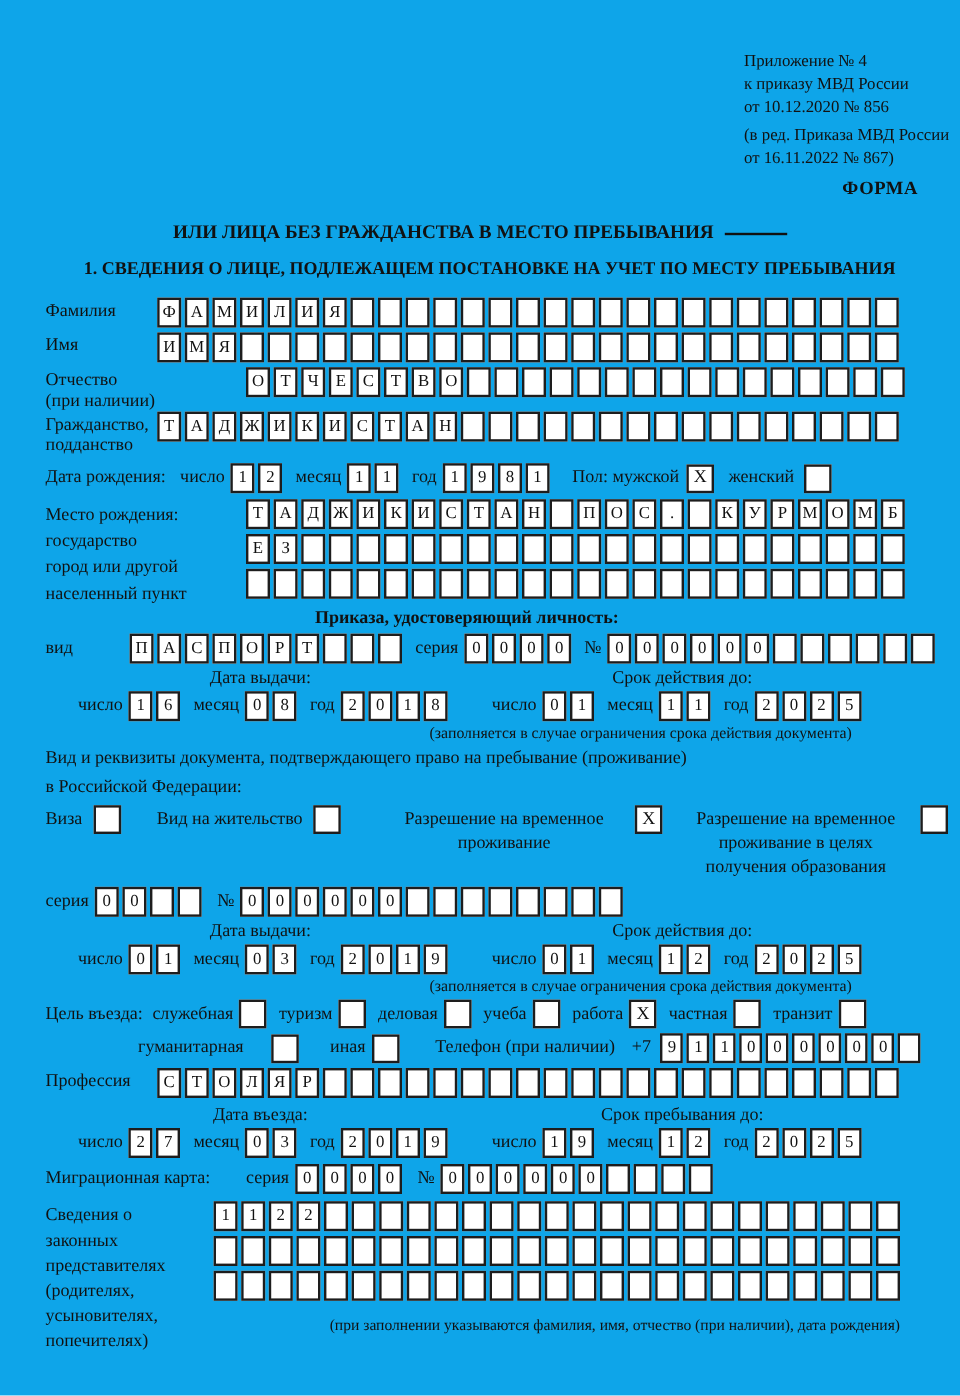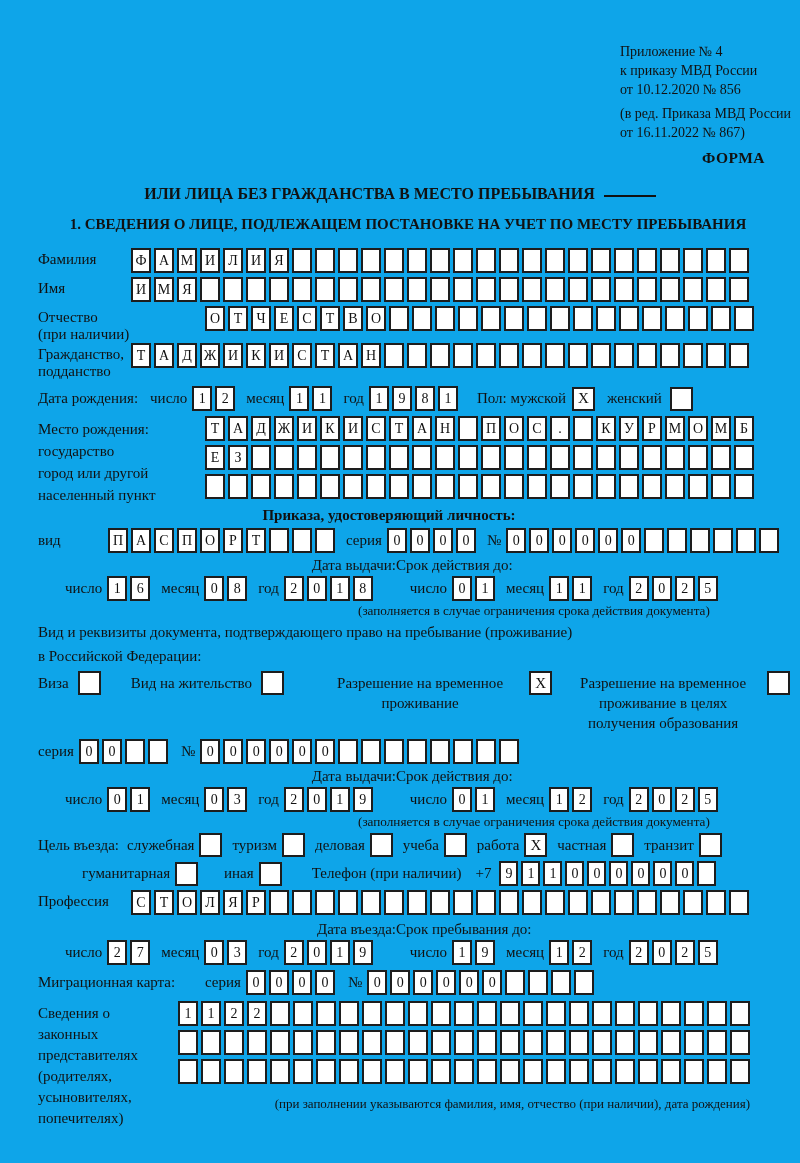--- a/index.html
+++ b/index.html
@@ -35,22 +35,22 @@
     font-size:14px;flex:none;background:#fff;
   }
   .cells-sm .cell{width:19px;margin-right:3px;}
   
   .checkbox{
     width:23px;height:24px;border:2px solid #1d1d1d;box-sizing:border-box;flex:none;
     display:flex;align-items:center;justify-content:center;font-size:15px;background:#fff;
   }
   
   .dheads{display:flex;font-size:15px;margin-bottom:2px;}
-  .dh-left{width:358px;text-align:right;}
-  .dh-right{width:345px;}
+  .dh-left{width:358px;text-align:center;}
+  .dh-right{width:345px;text-align:center;}
   .drow{display:flex;align-items:center;margin-bottom:2px;}
   .dgroup{display:flex;align-items:center;}
   .dgl{margin-left:27px;}
   .dgr{margin-left:34px;}
   .dlab{margin-right:5px;flex:none;}
   .ml8{margin-left:8px;}
   .note{font-size:13.2px;margin-left:320px;margin-bottom:3px;line-height:16px;}
   .intro{line-height:21px;margin-top:3px;}
   
   .opts{display:flex;align-items:flex-start;margin-top:4px;margin-bottom:6px;}
@@ -571,21 +571,21 @@
         <span class="p-label">частная</span>
         <div class="checkbox"></div>
       </div>
       <div class="pp">
         <span class="p-label">транзит</span>
         <div class="checkbox"></div>
       </div>
     </div>
 
     <div class="purposes">
-      <div class="pp indent77" style="margin-left:44px;">
+      <div class="pp indent77" style="margin-left:77px;gap:18px;">
         <span class="p-label">гуманитарная</span>
         <div class="checkbox"></div>
       </div>
       <div class="pp" style="margin-left:26px;">
         <span class="p-label">иная</span>
         <div class="checkbox"></div>
       </div>
       <span class="phone-label">Телефон (при наличии)</span>
       <span class="phone-prefix">+7</span>
       <div class="cells cells-sm phone-cells">

